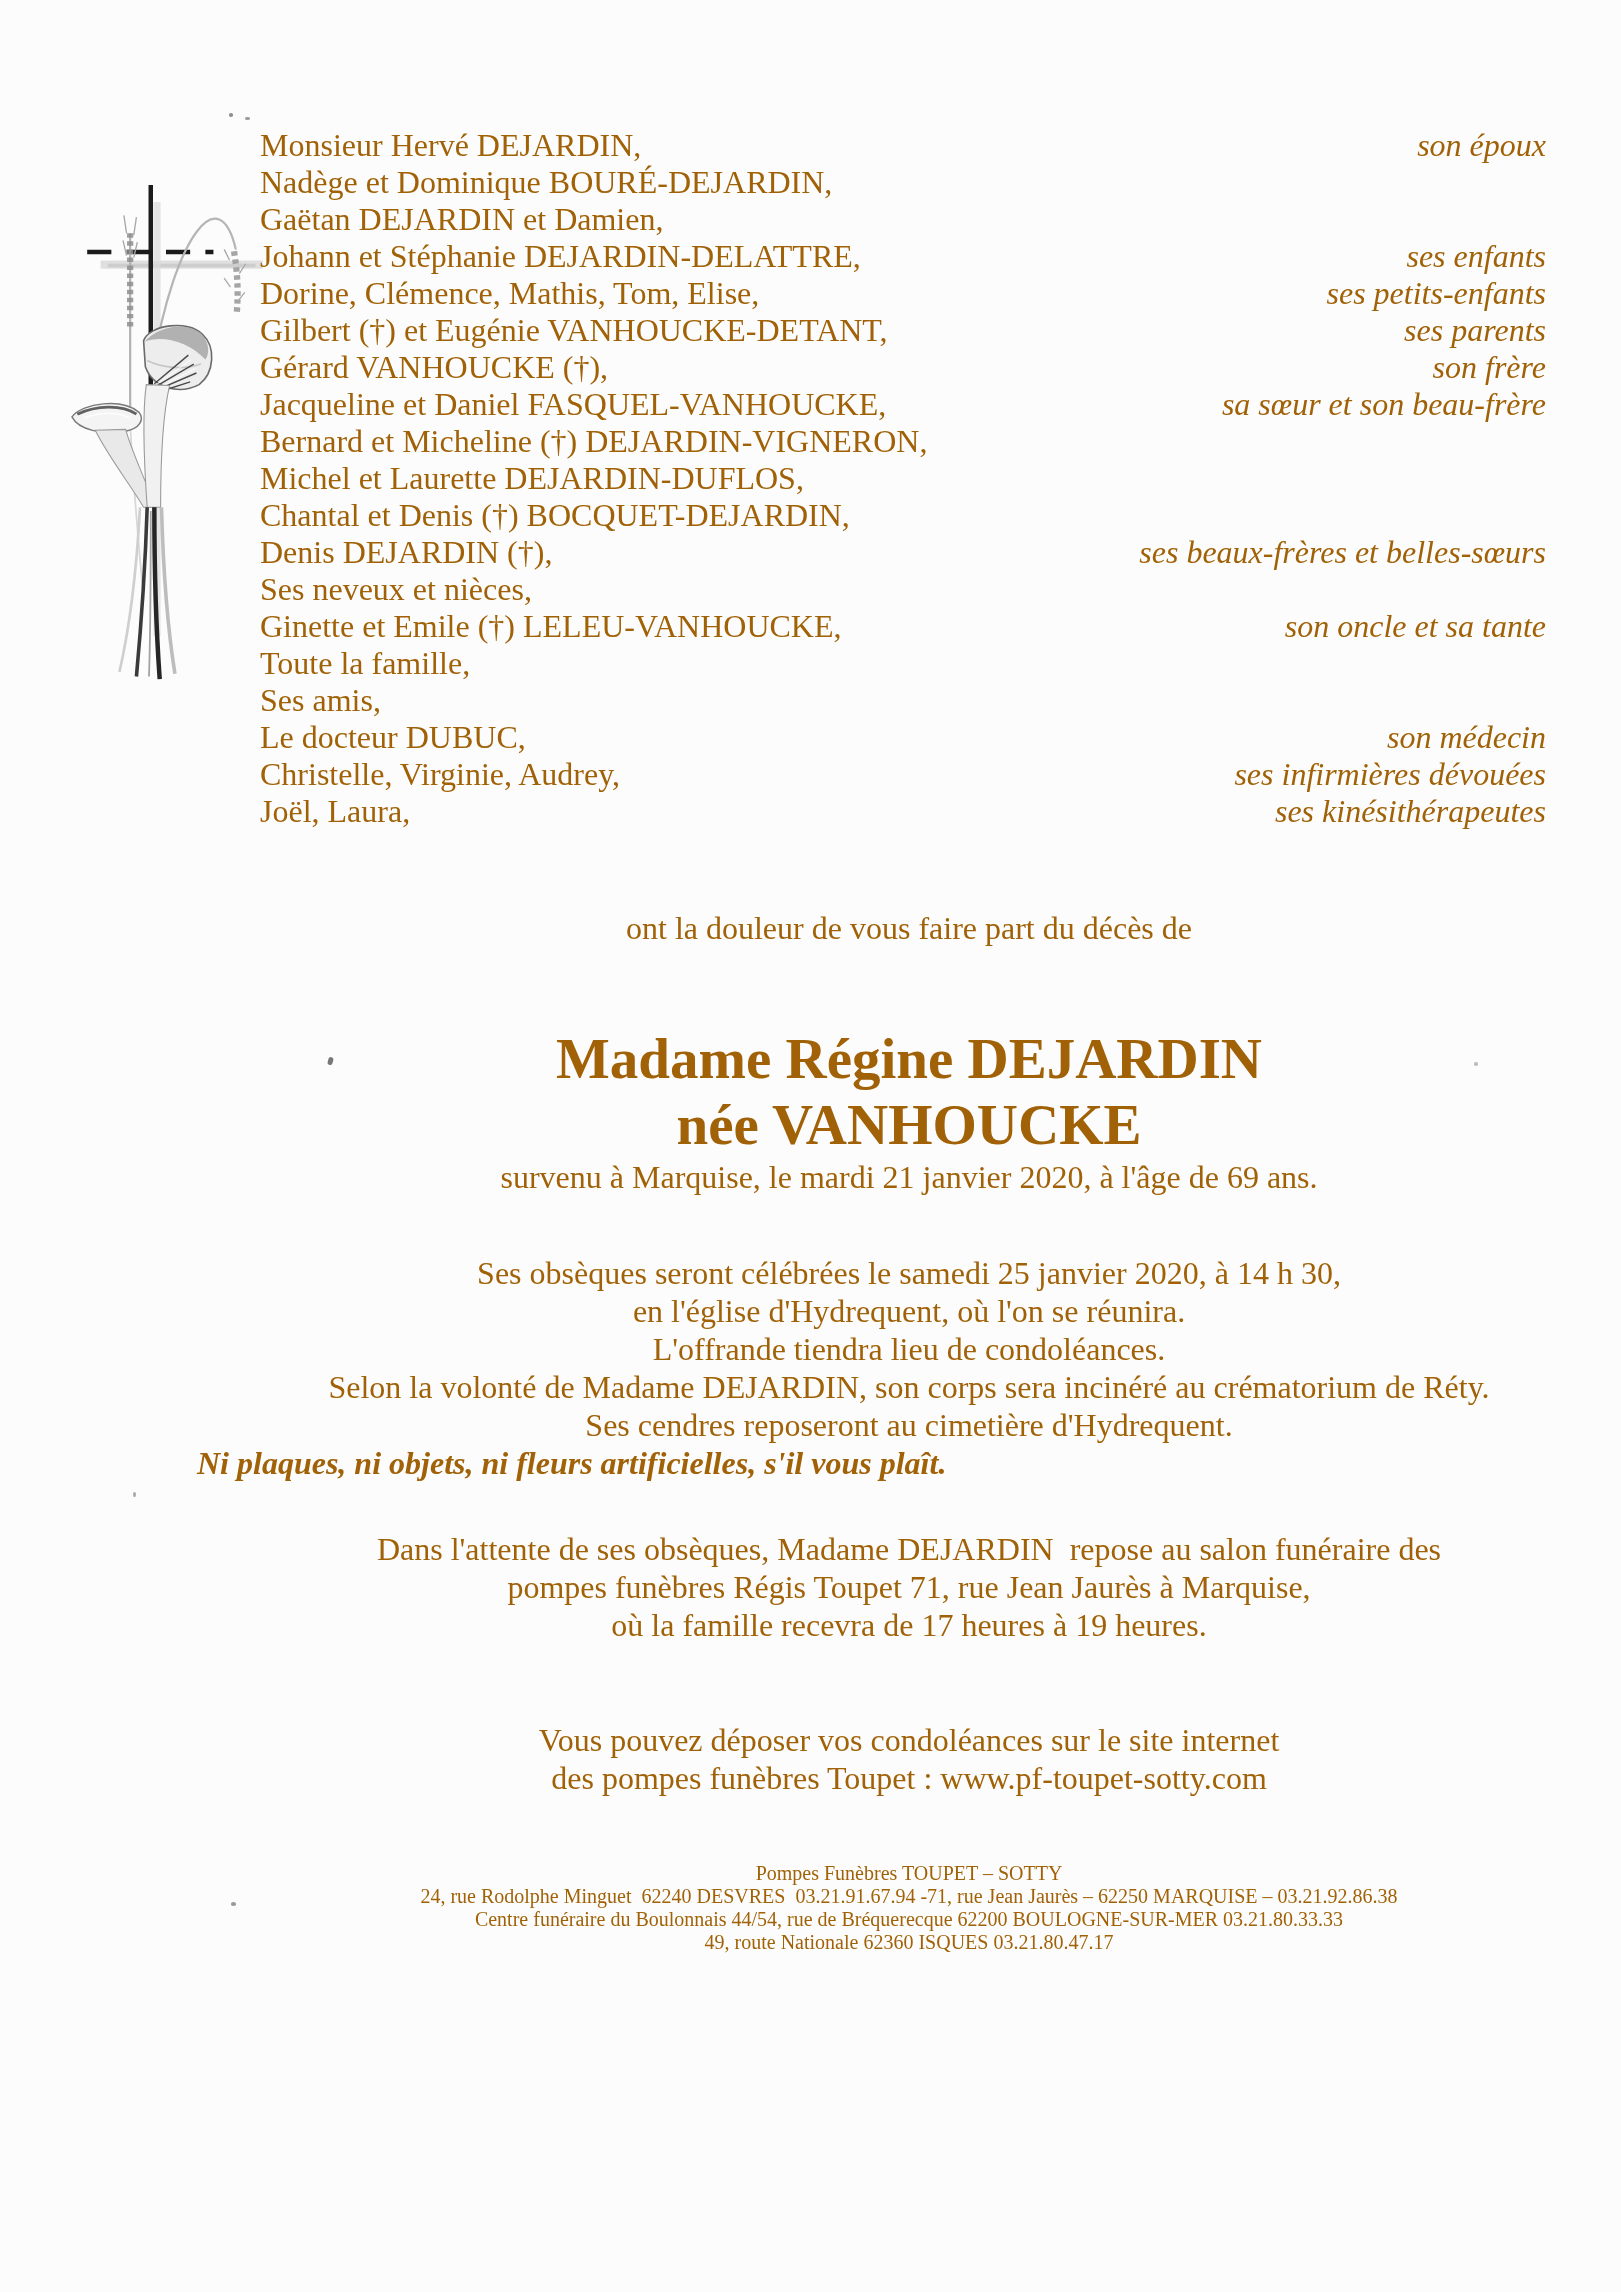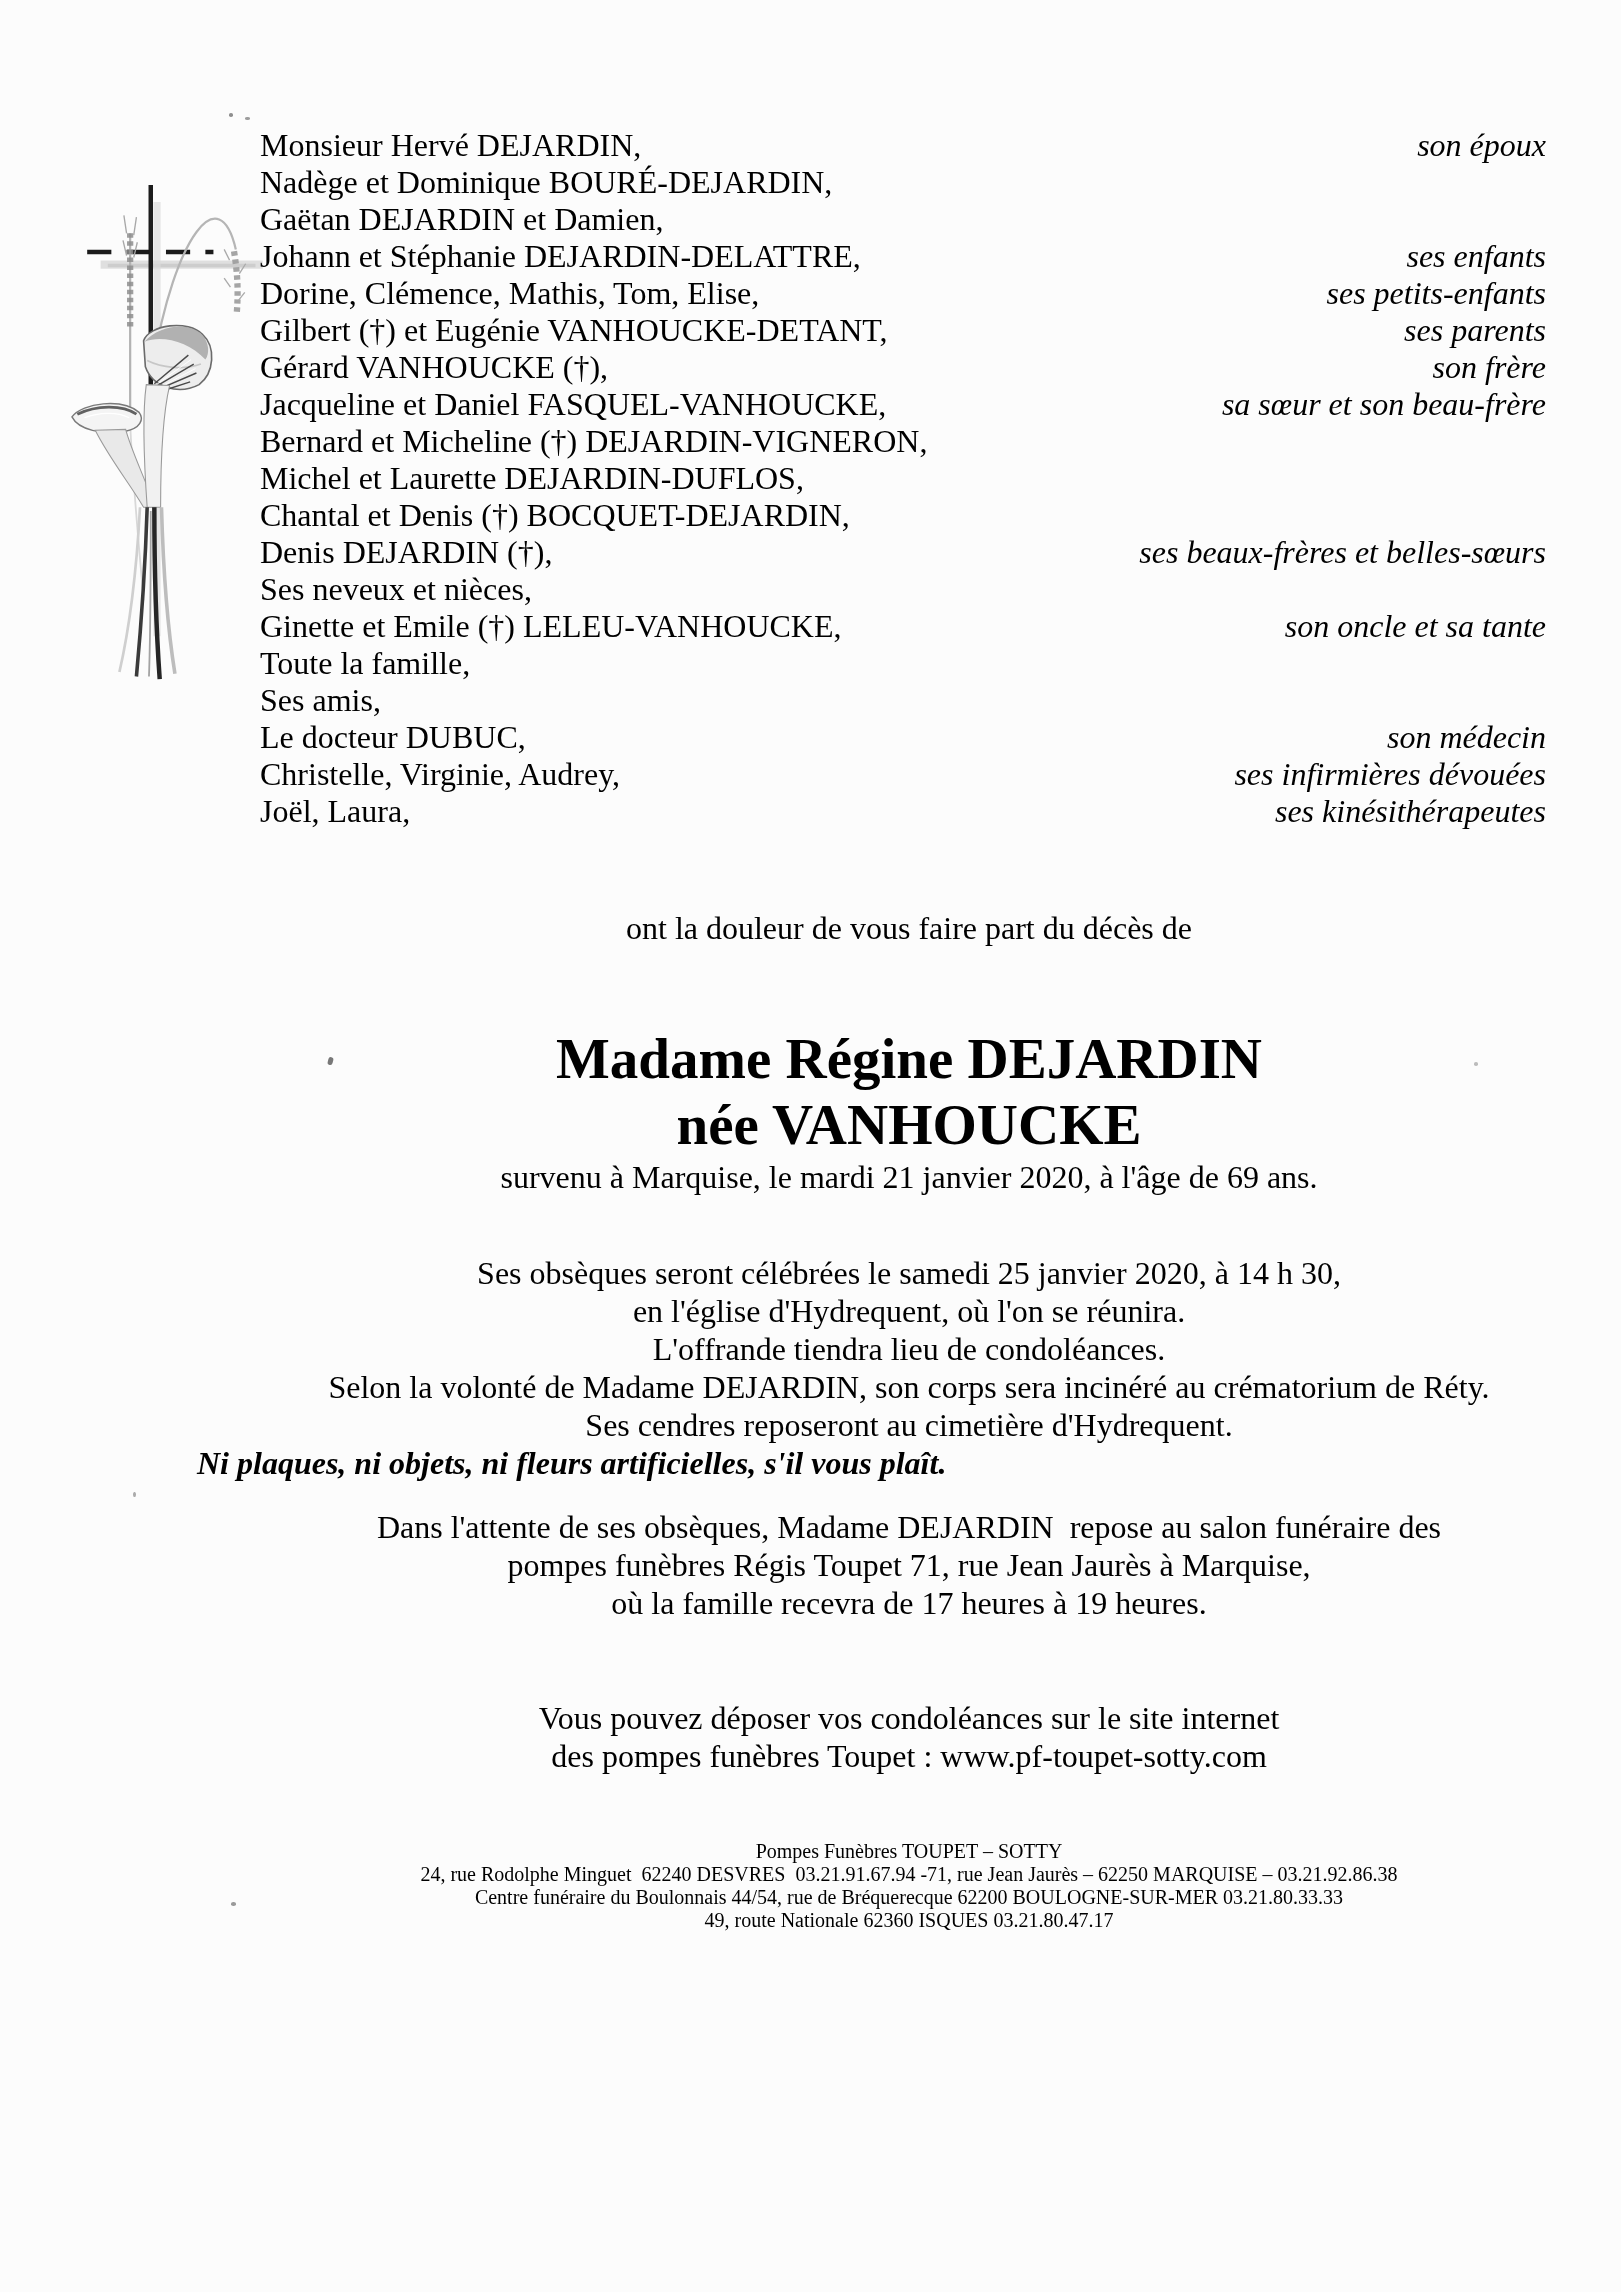--- a/index.html
+++ b/index.html
@@ -3,21 +3,21 @@
 <meta charset="utf-8">
 <style>
   html,body{margin:0;padding:0;}
   body{
     width:1621px;height:2293px;
     background:#f4f4f2;
     font-family:"Liberation Serif","DejaVu Serif",serif;
   }
   .page{
     position:relative;width:1621px;height:2293px;overflow:hidden;
-    background:#fcfcfc;color:#000000;
+    background:#fcfcfc;color:#a16207;
   }
   
   .artwork{position:absolute;left:54px;top:99px;width:215px;height:582px;}
   
   .names-block{
     position:absolute;left:260px;top:127px;right:75px;
   }
   .row{
     display:flex;align-items:baseline;
     height:37px;line-height:37px;font-size:32px;
@@ -38,21 +38,21 @@
   .headline div{white-space:pre-wrap;}
   .mt-death{margin-top:73px;}
   .mt-service{margin-top:58px;}
   .mt-offering{margin-top:32px;}
   .mt-cremation{margin-top:39px;}
   .mt-ashes{margin-top:33px;}
   .no-flowers{
     margin-top:39px;font-weight:bold;font-style:italic;
     text-align:left;padding-right:72px;
   }
-  .mt-repose{margin-top:26px;}
+  .mt-repose{margin-top:48px;}
   .mt-condol{margin-top:77px;}
   .footer{
     margin-top:65px;font-size:20px;line-height:23px;
   }
   .footer div{white-space:pre-wrap;}
   
   .speck{position:absolute;background:#8f8f8f;border-radius:50%;}
   .sp1{left:229px;top:113px;width:3.6px;height:3.6px;}
   .sp2{left:245px;top:117px;width:4.5px;height:2.7px;background:#9d9d9d;}
   .sp3{left:328px;top:1057px;width:4.5px;height:8px;background:#787878;border-radius:2.7px;transform:rotate(14deg);}

